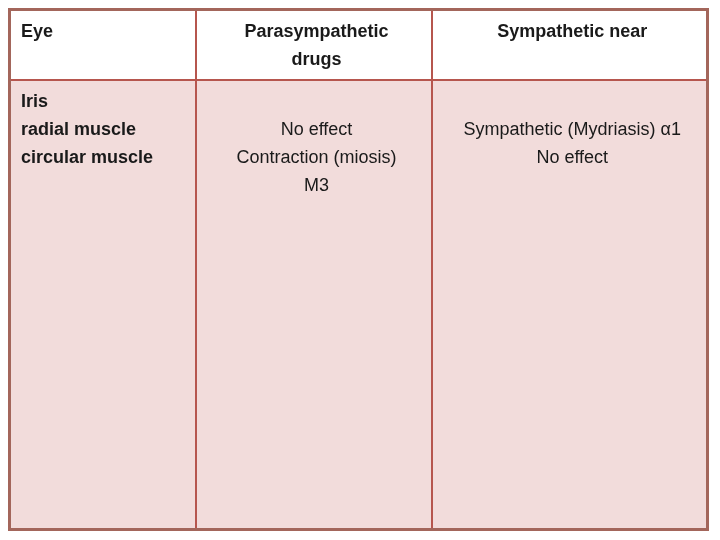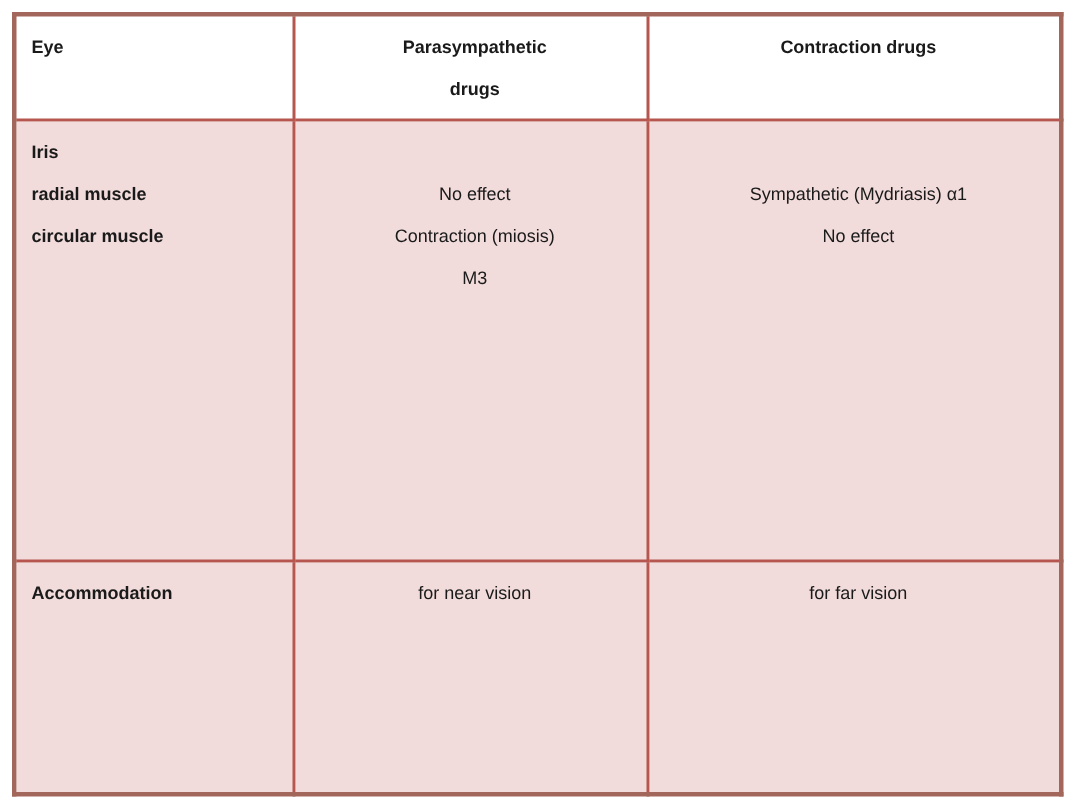--- a/index.html
+++ b/index.html
@@ -20,21 +20,21 @@
     position:absolute;left:8px;top:8px;
     width:698px;height:523px;
     border-collapse:collapse;
     table-layout:fixed;
     border:3px solid var(--outer-border);
   }
   td,th{
     border:2px solid var(--inner-border);
     vertical-align:top;
     padding:6px 10px;
-    font-size:12px;
+    font-size:18px;
     line-height:28px;
     color:var(--text);
     white-space:pre-wrap;
     overflow:hidden;
     background:var(--plain-fill);
   }
   tr.banded td{background:var(--band-fill);}
   .label-col{font-weight:bold;text-align:left;}
   .value-col{text-align:center;font-weight:normal;padding-left:16px;}
   thead th{font-weight:bold;}
@@ -48,36 +48,31 @@
     <colgroup>
       <col style="width:186px">
       <col style="width:236px">
       <col style="width:276px">
     </colgroup>
     <thead>
       <tr style="height:64px">
         <th class="label-col">Eye</th>
         <th class="value-col">Parasympathetic
 drugs</th>
-        <th class="value-col">Contraction drugs</th>
+        <th class="value-col">Sympathetic near</th>
       </tr>
     </thead>
     <tbody>
       <tr class="banded" style="height:166px">
         <td class="label-col">Iris
 radial muscle
 circular muscle</td>
         <td class="value-col">
 No effect
 Contraction (miosis)
 M3</td>
         <td class="value-col">
 Sympathetic (Mydriasis) α1
 No effect</td>
       </tr>
-      <tr class="banded" style="height:88px">
-        <td class="label-col">Accommodation</td>
-        <td class="value-col">for near vision</td>
-        <td class="value-col">for far vision</td>
-      </tr>
     </tbody>
   </table>
 </div>
 
 </body></html>

